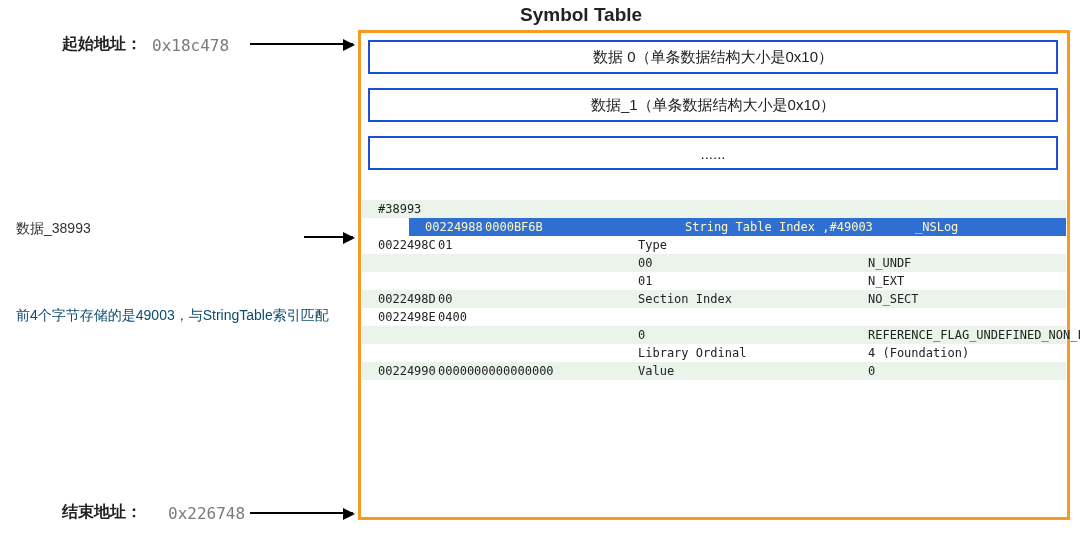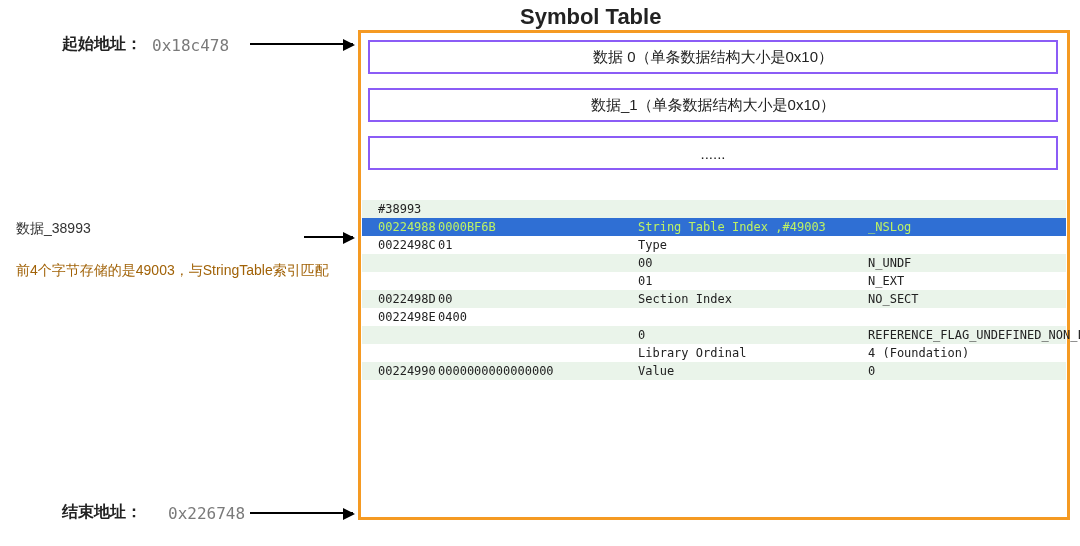--- a/index.html
+++ b/index.html
@@ -10,72 +10,72 @@
     height: 546px;
     position: relative;
     font-size: 14px;
     color: #222;
   }
   .title {
     position: absolute;
     left: 520px;
     top: 4px;
     font-weight: 700;
-    font-size: 22px;
+    font-size: 19px;
   }
   .orange-frame {
     position: absolute;
     left: 358px;
     top: 30px;
     width: 712px;
     height: 490px;
     border: 3px solid #f59a22;
   }
   .row-box {
     position: absolute;
     left: 368px;
     width: 690px;
-    border: 2px solid #8b5cf6;
+    border: 2px solid #1d4ed8;
     height: 34px;
     display: flex;
     align-items: center;
     justify-content: center;
     font-size: 15px;
     background: #fff;
   }
   .row-box.r0 { top: 40px; }
   .row-box.r1 { top: 88px; }
   .row-box.r2 { top: 136px; }
 
   .label-start-prefix { position: absolute; left: 62px; top: 34px; font-weight: 700; font-size: 16px; }
   .label-start-addr   { position: absolute; left: 152px; top: 36px; color: #7a7a7a; font-family: Menlo, Consolas, monospace; font-size: 16px; }
 
   .label-end-prefix { position: absolute; left: 62px; top: 502px; font-weight: 700; font-size: 16px; }
   .label-end-addr   { position: absolute; left: 168px; top: 504px; color: #7a7a7a; font-family: Menlo, Consolas, monospace; font-size: 16px; }
 
   .note-block { position: absolute; left: 16px; top: 218px; line-height: 1.5; color: #333; font-size: 14px; }
-  .note-gray { color: #a16207; display: block; }
+  .note-gray { color: #0c4a6e; display: block; margin-top: 45px; }
 
   
   .hex-table {
     position: absolute;
     left: 362px;
     top: 200px;
     width: 704px;
     font-family: Menlo, Consolas, monospace;
     font-size: 12px;
   }
   .row {
     display: grid;
     grid-template-columns: 76px 200px 0px 230px 198px;
     padding: 2px 0;
   }
   .c1 { padding-left: 16px; }
   .comment-row { background: #eaf4ea; }
-  .highlight-row { background: #2f6fd4; color: #bef264; }
+  .highlight-row { background: #2f6fd4; color: #fef9c3; margin-left: 47px; }
   .alt0 { background: #fff; }
   .alt1 { background: #eaf4ea; }
 
   
   .arrow {
     position: absolute;
     height: 0;
     border-top: 2px solid #000;
   }
   .arrow::after {

